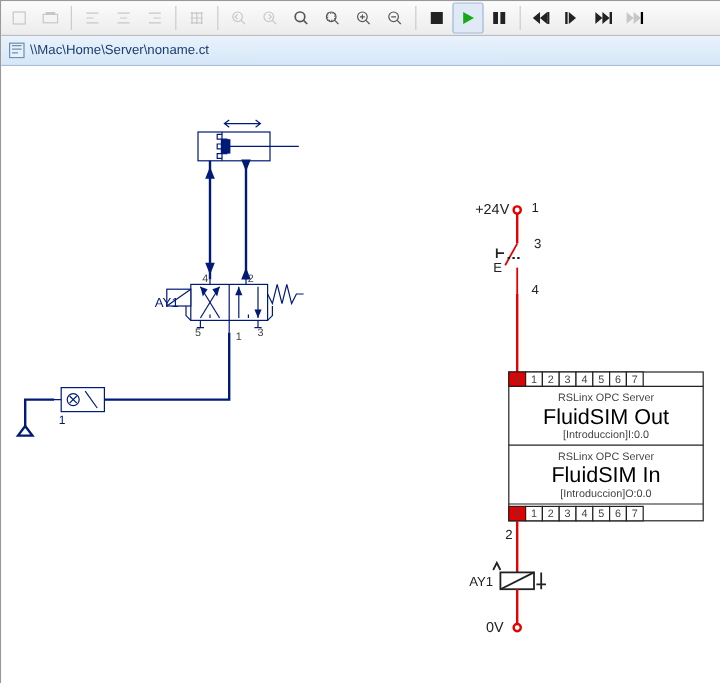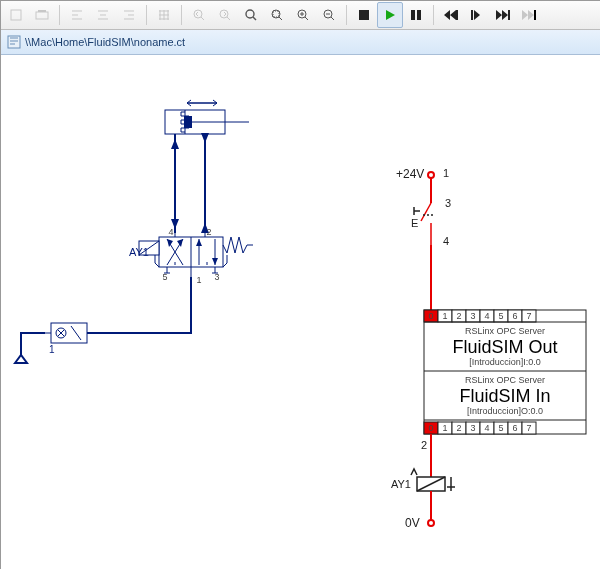--- a/index.html
+++ b/index.html
@@ -150,21 +150,21 @@
       </div>
   </div>
 
   <div class="titlebar" data-interactable="true">
     <span class="ico" data-interactable="false">
       <svg width="14" height="14">
           <rect x="1" y="1" width="12" height="12" fill="#e8f0f8" stroke="#6a8fb8"></rect>
           <path d="M3 3h8M3 6h8M3 9h5" stroke="#6a8fb8"></path>
         </svg>
     </span>
-    <span data-interactable="false">\\Mac\Home\FluidSIM\noname.ct</span>
+    <span data-interactable="false">\\Mac\Home\Server\noname.ct</span>
   </div>
 
   <div class="canvas" data-interactable="true">
     <svg width="600" height="515">
 
       <g data-interactable="false" fill="none" stroke="#001a78" stroke-width="2">
 
         <g data-interactable="true">
           <rect x="164" y="55" width="60" height="24" stroke-width="1" fill="#fff"></rect>
           <path d="M184 55 v24 M184 57 h-4 v4 h8 v4 h-8 v4 h8 v4 h-8 v4 h4" stroke-width="1"></path>

